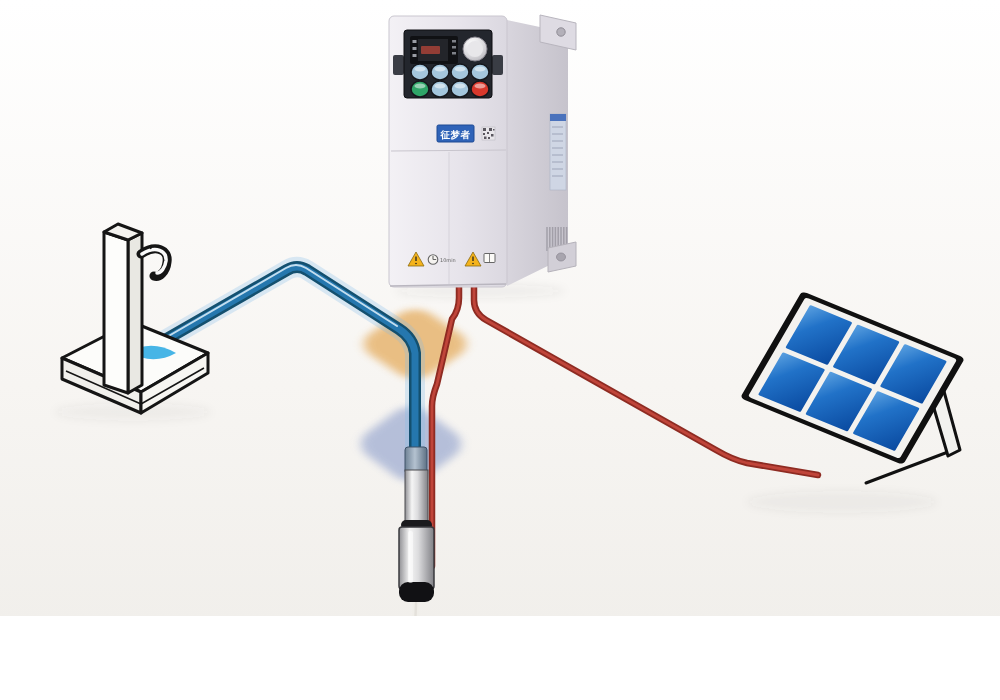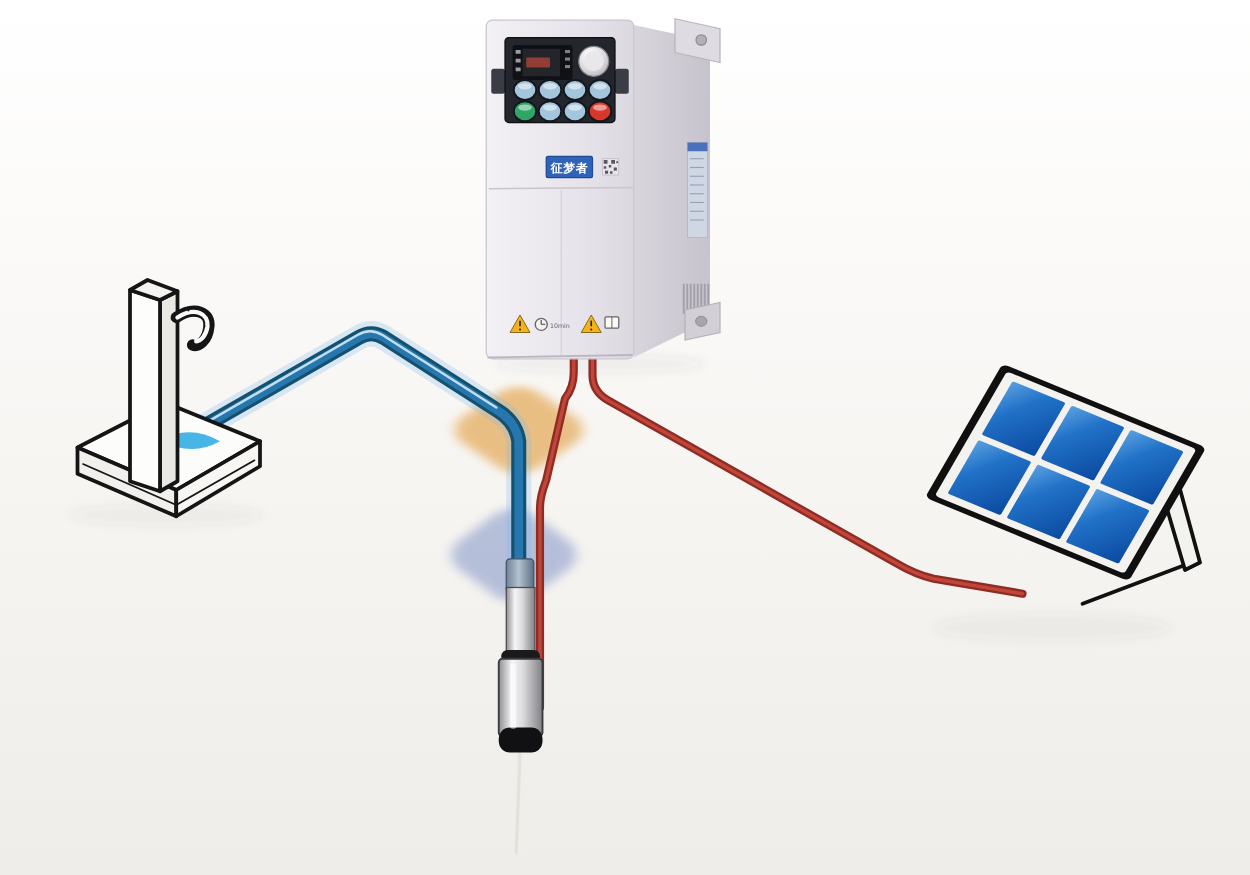--- a/index.html
+++ b/index.html
@@ -1,16 +1,16 @@
 <!DOCTYPE html>
 <html><head>
 <meta charset="utf-8">
 <style>
   html,body{margin:0;padding:0;background:#fff;}
-  #stage{position:relative;width:1000px;height:700px;overflow:hidden;
+  #stage{position:relative;width:1000px;height:616px;overflow:hidden;
          font-family:"DejaVu Sans","Liberation Sans",sans-serif;}
   svg{display:block;}
   text{font-family:"DejaVu Sans","Liberation Sans",sans-serif;}
 </style>
 </head>
 <body>
 
 <div id="stage">
 <svg width="1000" height="700" viewBox="0 0 1000 700" xmlns="http://www.w3.org/2000/svg">
   <defs>

